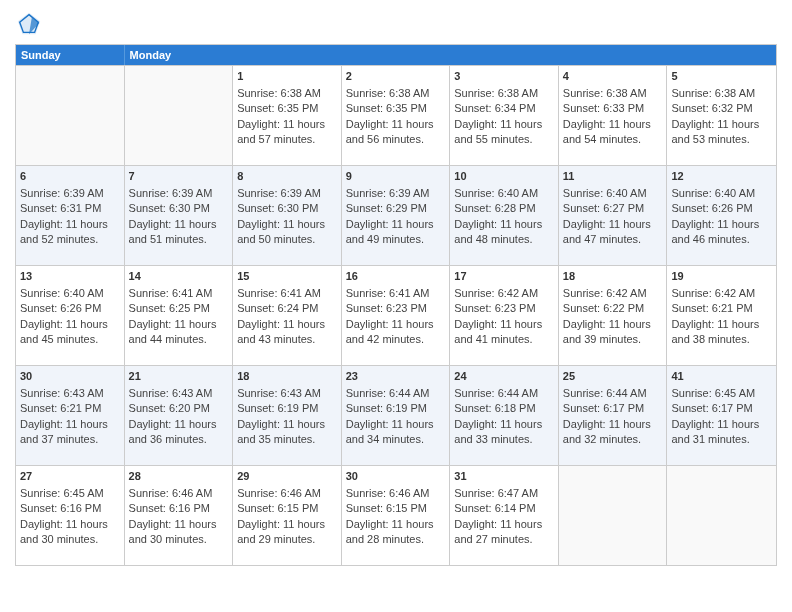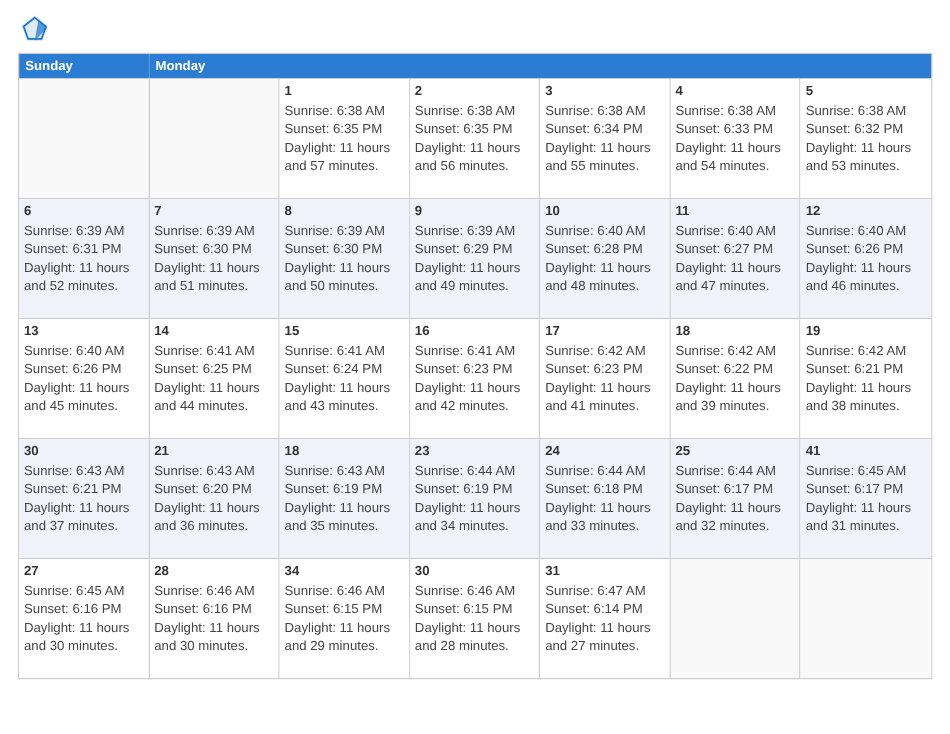--- a/index.html
+++ b/index.html
@@ -226,21 +226,21 @@
 Sunset: 6:17 PM
 Daylight: 11 hours and 31 minutes.</span></div>
         </div>
         <div class="cal-week">
           <div class="cal-cell"><span class="day-num">27</span><span class="cell-text" style="white-space: pre-line;">Sunrise: 6:45 AM
 Sunset: 6:16 PM
 Daylight: 11 hours and 30 minutes.</span></div>
           <div class="cal-cell"><span class="day-num">28</span><span class="cell-text" style="white-space: pre-line;">Sunrise: 6:46 AM
 Sunset: 6:16 PM
 Daylight: 11 hours and 30 minutes.</span></div>
-          <div class="cal-cell"><span class="day-num">34</span><span class="cell-text" style="white-space: pre-line;">Sunrise: 6:46 AM
+          <div class="cal-cell"><span class="day-num">29</span><span class="cell-text" style="white-space: pre-line;">Sunrise: 6:46 AM
 Sunset: 6:15 PM
 Daylight: 11 hours and 29 minutes.</span></div>
           <div class="cal-cell"><span class="day-num">30</span><span class="cell-text" style="white-space: pre-line;">Sunrise: 6:46 AM
 Sunset: 6:15 PM
 Daylight: 11 hours and 28 minutes.</span></div>
           <div class="cal-cell"><span class="day-num">31</span><span class="cell-text" style="white-space: pre-line;">Sunrise: 6:47 AM
 Sunset: 6:14 PM
 Daylight: 11 hours and 27 minutes.</span></div>
           <div class="cal-cell empty"></div>
           <div class="cal-cell empty"></div>

